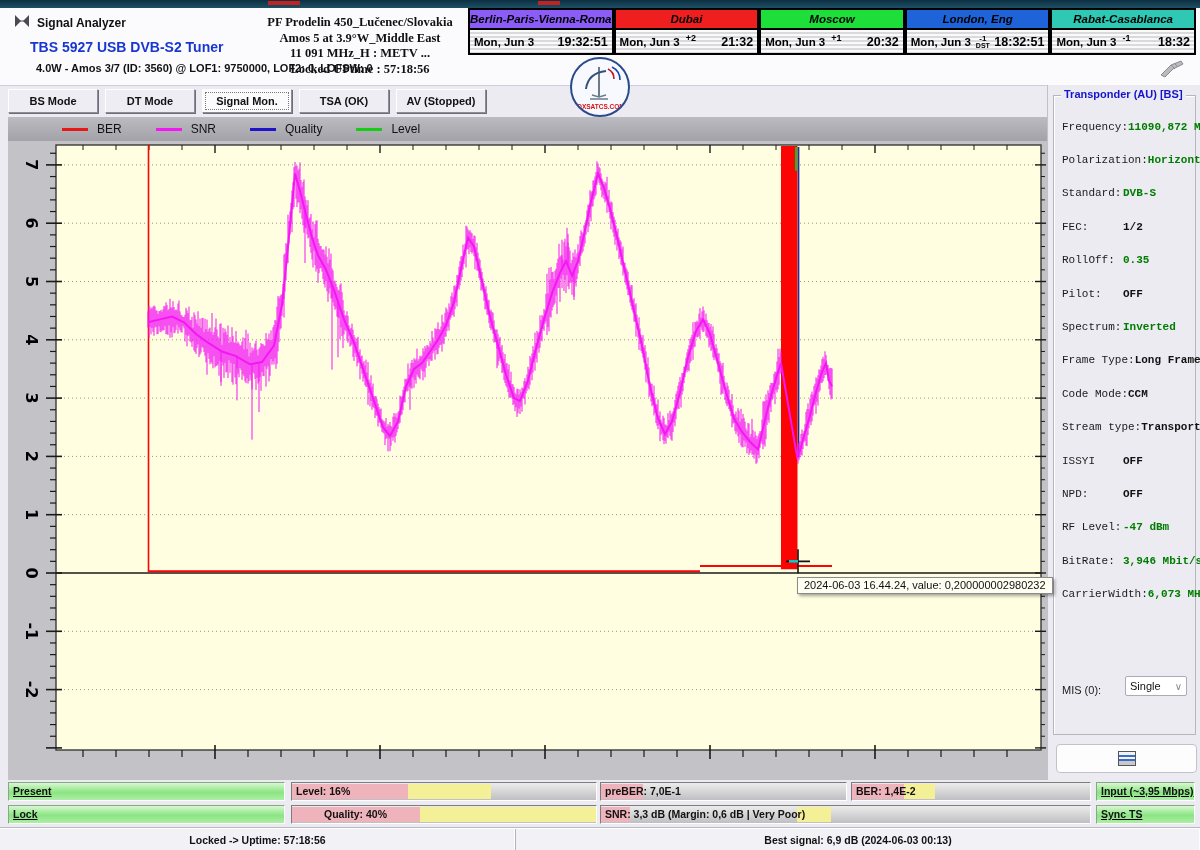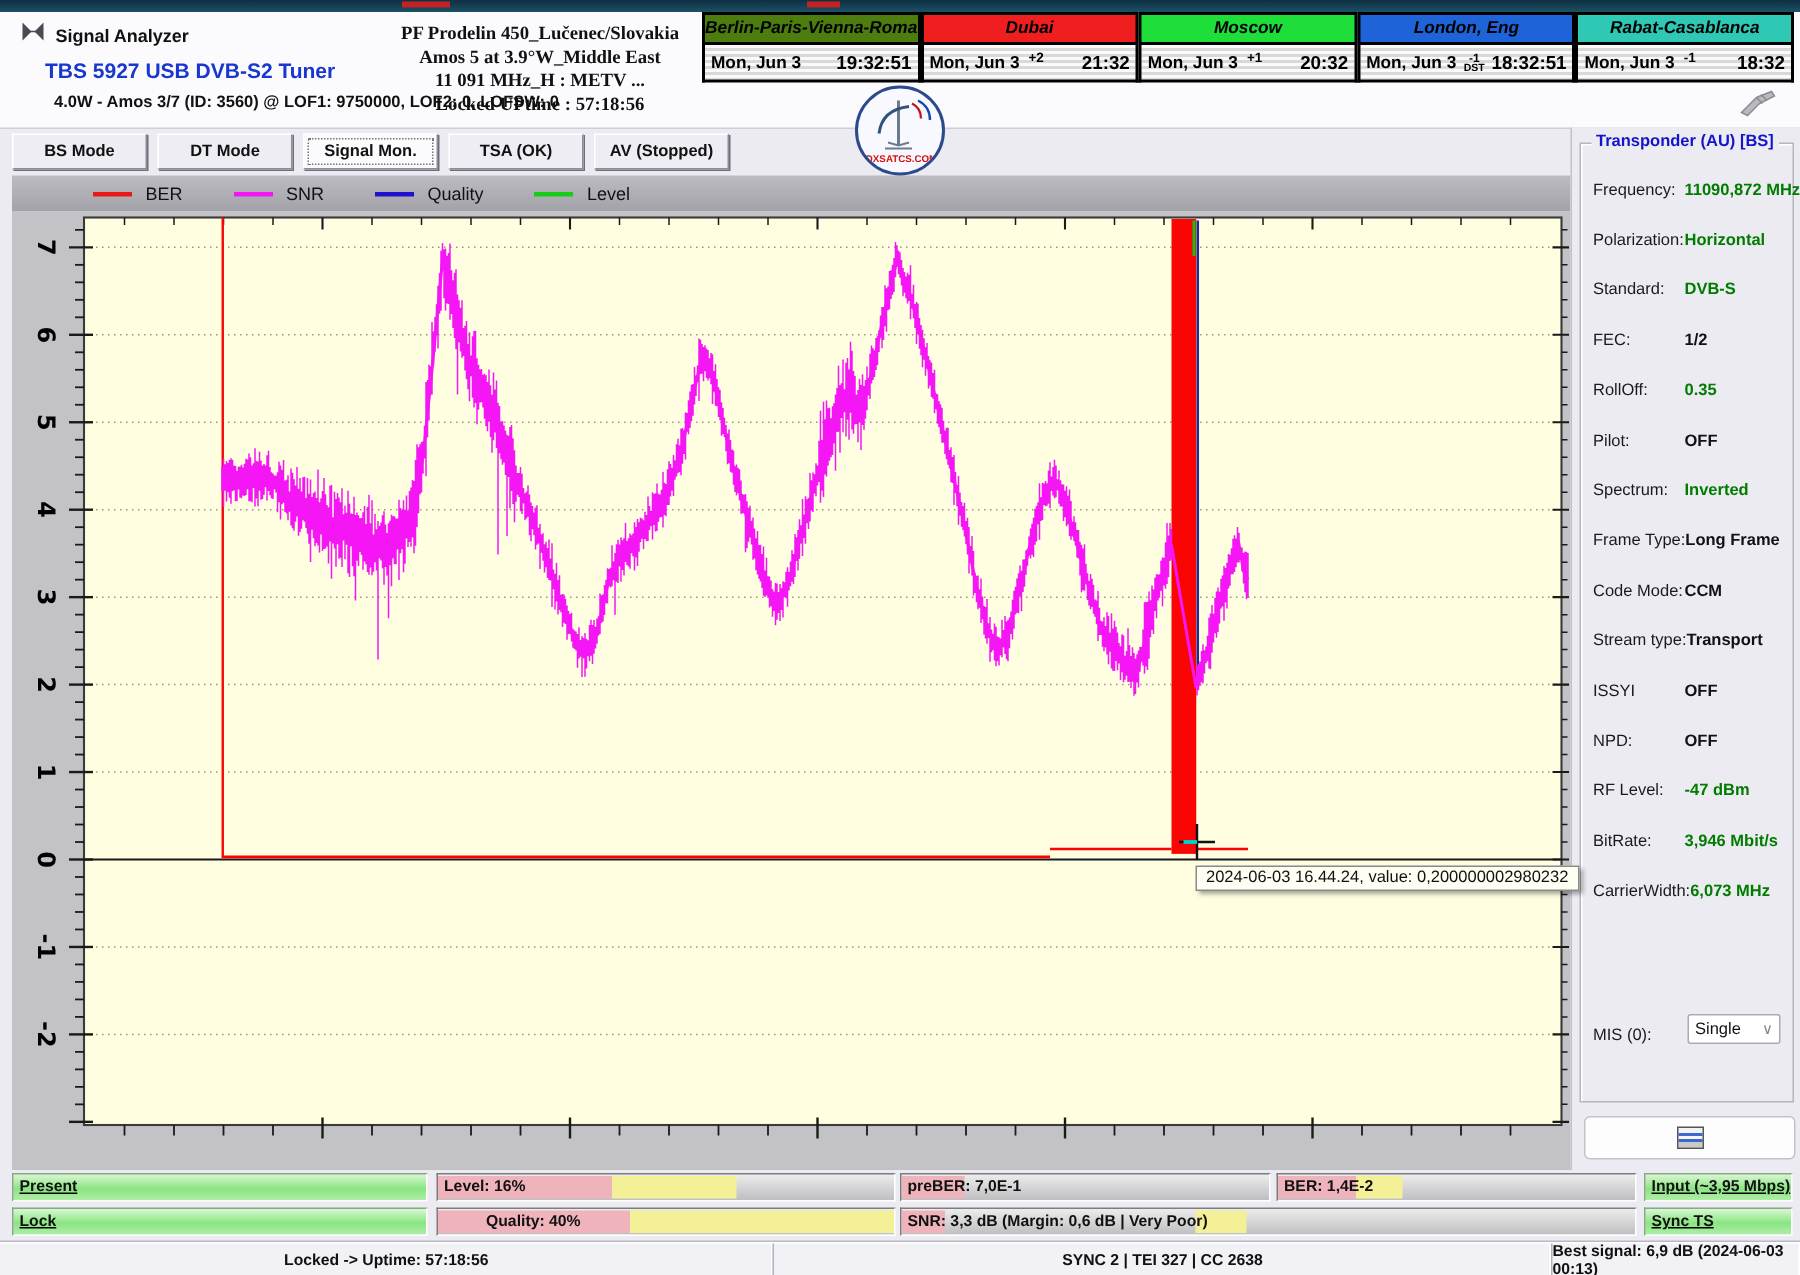--- a/index.html
+++ b/index.html
@@ -63,21 +63,21 @@
     border:1px solid #8a8a8a;box-shadow:2px 2px 3px rgba(0,0,0,.35);
     padding:1px 6px 2px 6px;font-size:11px;color:#111;white-space:nowrap;}
   
   .right-panel{position:absolute;left:1047px;top:85px;width:153px;height:695px;background:#ecebf2;
     border-left:1px solid #c2c1ca;box-sizing:border-box;}
   .groupbox{position:absolute;left:5px;top:10px;width:141px;height:638px;
     border:1px solid #b6b5c0;box-shadow:inset 1px 1px 0 #fff;}
   .groupbox-title{position:absolute;left:7px;top:-8px;background:#ecebf2;padding:0 3px;
     font-size:11px;font-weight:600;color:#1414cc;white-space:nowrap;}
   .tp-rows{position:absolute;left:0;top:14px;width:100%;}
-  .tp-row{height:33.4px;display:flex;align-items:center;padding:0 8px;}
+  .tp-row{height:33.4px;display:flex;align-items:center;padding:0 8px;font-family:Liberation Mono, monospace;}
   .tp-label{font-size:11px;color:#1a1a1a;white-space:nowrap;}
   .tp-value{margin-left:auto;font-size:11px;font-weight:bold;color:#111;white-space:nowrap;text-align:left;width:64px;}
   .tp-value.green{color:#007c00;}
   .mis-row{position:absolute;left:0;bottom:38px;width:100%;display:flex;align-items:flex-end;padding:0 8px;box-sizing:border-box;}
   .mis-label{font-size:11px;color:#1a1a1a;}
   .mis-select{margin-left:auto;width:62px;height:20px;background:#fff;border:1px solid #ababb5;border-radius:2px;
     display:flex;align-items:center;font-size:11px;color:#111;padding:0 4px;box-sizing:border-box;}
   .mis-chevron{margin-left:auto;color:#888;font-size:10px;}
   .panel-btn{position:absolute;left:8px;top:659px;width:139px;height:27px;background:#fdfdfe;
     border:1px solid #c3c2cc;border-radius:4px;display:flex;align-items:center;justify-content:center;}
@@ -122,21 +122,21 @@
   <div class="site-block">
     <div>PF Prodelin 450_Lučenec/Slovakia</div>
     <div>Amos 5 at 3.9°W_Middle East</div>
     <div>11 091 MHz_H : METV ...</div>
     <div>Locked UPtime : 57:18:56</div>
   </div>
 </div>
 
 <div class="clocks" id="clocks">
     <div class="clock">
-      <div class="clock-header" style="background:#4d7c0f">Berlin-Paris-Vienna-Roma</div>
+      <div class="clock-header" style="background:#8b5cf6">Berlin-Paris-Vienna-Roma</div>
       <div class="clock-body">
         <span class="clock-date">Mon, Jun 3</span>
         <span class="clock-time">19:32:51</span>
       </div>
     </div>
     <div class="clock">
       <div class="clock-header" style="background:#ef1f1f">Dubai</div>
       <div class="clock-body">
         <span class="clock-date">Mon, Jun 3</span>
         <span class="clock-off">+2</span>
@@ -530,15 +530,14 @@
       <span class="fill yellow" style="left:40%;width:6.999999999999995%"></span>
       <div class="mlabel">SNR: 3,3 dB (Margin: 0,6 dB | Very Poor)</div>
     </div>
     <div class="meter-cell green" style="left: 1096px; top: 805px; width: 99px;">
       <div class="mlabel">Sync TS</div>
     </div>
   </div>
 
 <div class="statusbar">
   <div class="sb-cell" style="width:515px;">Locked -&gt; Uptime: 57:18:56</div>
-  <div class="sb-cell" style="width:518px;">SYNC 2 | TEI 327 | CC 2638</div>
   <div class="sb-cell" style="flex:1;border-right:none;">Best signal: 6,9 dB (2024-06-03 00:13)</div>
 </div>
 
 </body></html>

